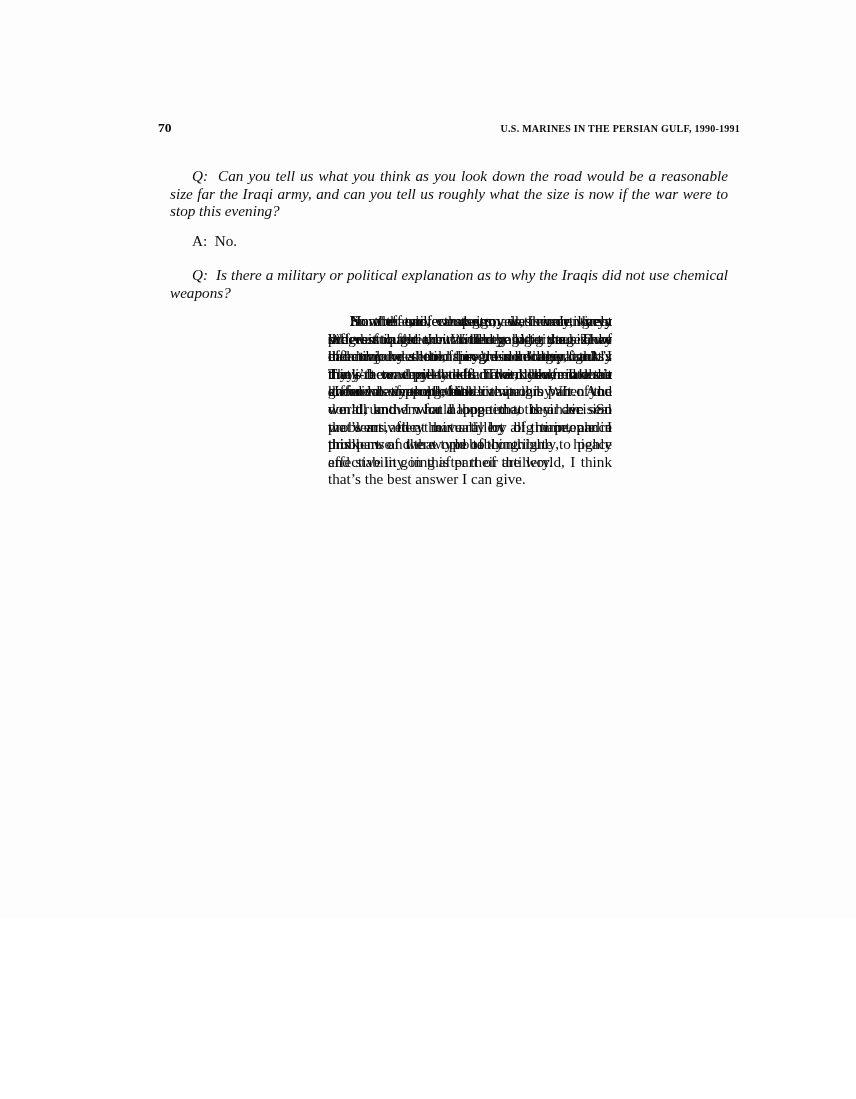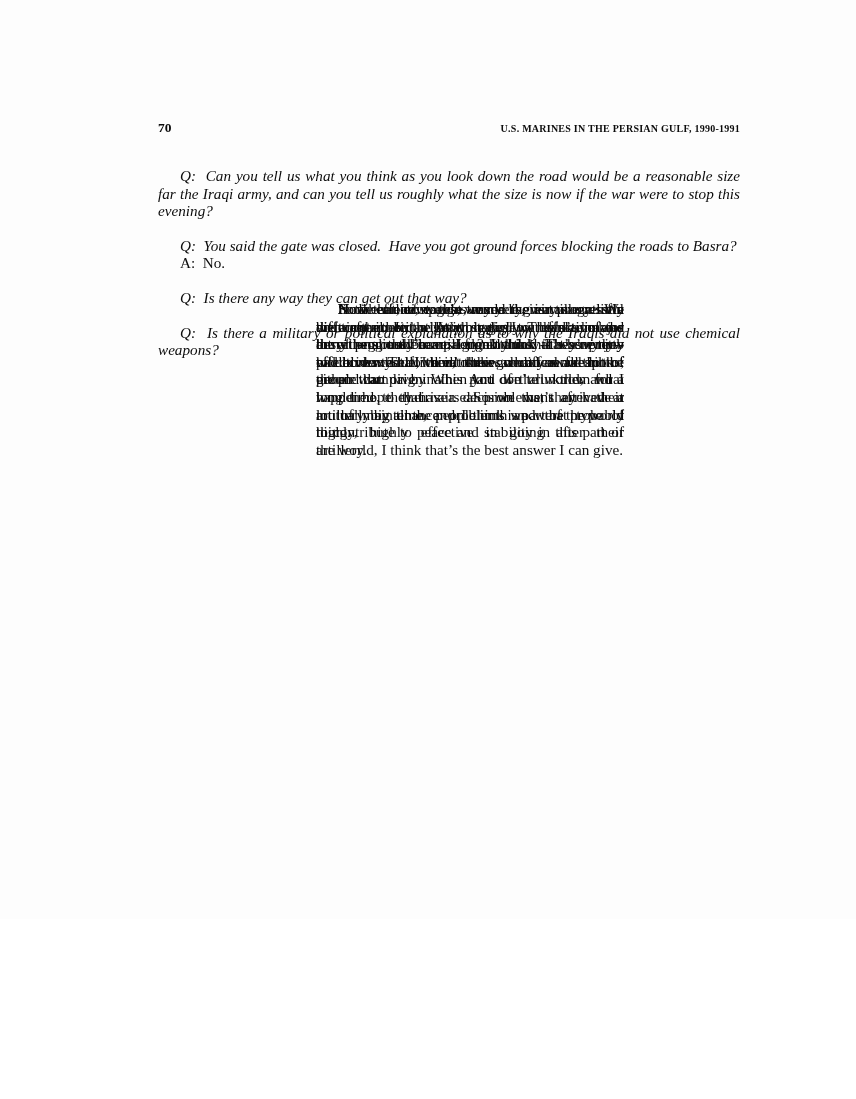--- a/index.html
+++ b/index.html
@@ -20,21 +20,21 @@
   }
   .page-number{font-size:13.5px;}
   .running-title{font-size:10px;letter-spacing:0.25px;white-space:nowrap;}
   .body{
     position:absolute;
     top:150px;left:158px;right:116px;
     text-align:justify;
     font-size:15.2px;
     line-height:17.6px;
   }
-  .body p{margin:0;text-indent:22px;}
+  .body p{margin:12px;text-indent:22px;}
   .body p.gap{margin-top:17px;}
   .body p.question{font-style:italic;}
   .scan-bar{
     position:absolute;
     left:8px;right:0;top:1088px;height:8px;
     background:linear-gradient(to bottom,#161616,#000000);
     border-radius:1px;
   }
 </style>
 </head>
@@ -45,21 +45,19 @@
     <span class="page-number">70</span>
     <span class="running-title">U.S. MARINES IN THE PERSIAN GULF, 1990-1991</span>
   </header>
 
   <main class="body">
       <p class="body">In the earlier stages, we made great progress in the air war.&nbsp; In the latter stages, we didn’t make a lot of progress because frankly they--the enemy--had burrowed down into the ground as a result of the air war.</p>
       <p class="body">So the air campaign was very, very successful and contributed a great deal. How effective was the air--ground campaign? I think it was pretty effective myself. I don’t know what you all think.</p>
       <p class="body">Now that, of course, made the air war a little bit tougher, but when you dig your tanks in and bury them, they’re no longer tanks.&nbsp; They’re now pill boxes. That, then, makes a difference in the ground campaign. When you don’t run them for a long time, they have seal problems, they have a lot of maintenance problems and that type of thing.</p>
       <p class="question gap">Q:&nbsp; Can you tell us what you think as you look down the road would be a reasonable size far the Iraqi army, and can you tell us roughly what the size is now if the war were to stop this evening?</p>
       <p class="body">How effective that army is, is an entirely different question.&nbsp; With regard to the size of the army he should have, I don’t think that’s my job to decide that. I think there are an awful lot of people that live in this part of the world, and I would hope that is a decision that’s arrived at mutually by all the people in this part of the world to contribute to peace and stability in this part of the world, I think that’s the best answer I can give.</p>
-      <p class="question gap">Q:&nbsp; You said the gate was closed.&nbsp; Have you got ground forces blocking the roads to Basra?</p>
       <p class="answer">A:&nbsp; No.</p>
-      <p class="question gap">Q:&nbsp; Is there any way they can get out that way?</p>
       <p class="question gap">Q:&nbsp; Is there a military or political explanation as to why the Iraqis did not use chemical weapons?</p>
       <p class="body">Number one, we destroyed their artillery.&nbsp; We went after their artillery big time.&nbsp; They had major desertions in their artillery, and ... that’s how they would have delivered their chemical weapons, either that or by air.&nbsp; And we all know what happened to their air.&nbsp; So we went after their artillery big time, and I think we were probably highly, highly effective in going after their artillery.</p>
     </main>
 
   <div class="scan-bar"></div>
 </div>
 
 </body></html>

